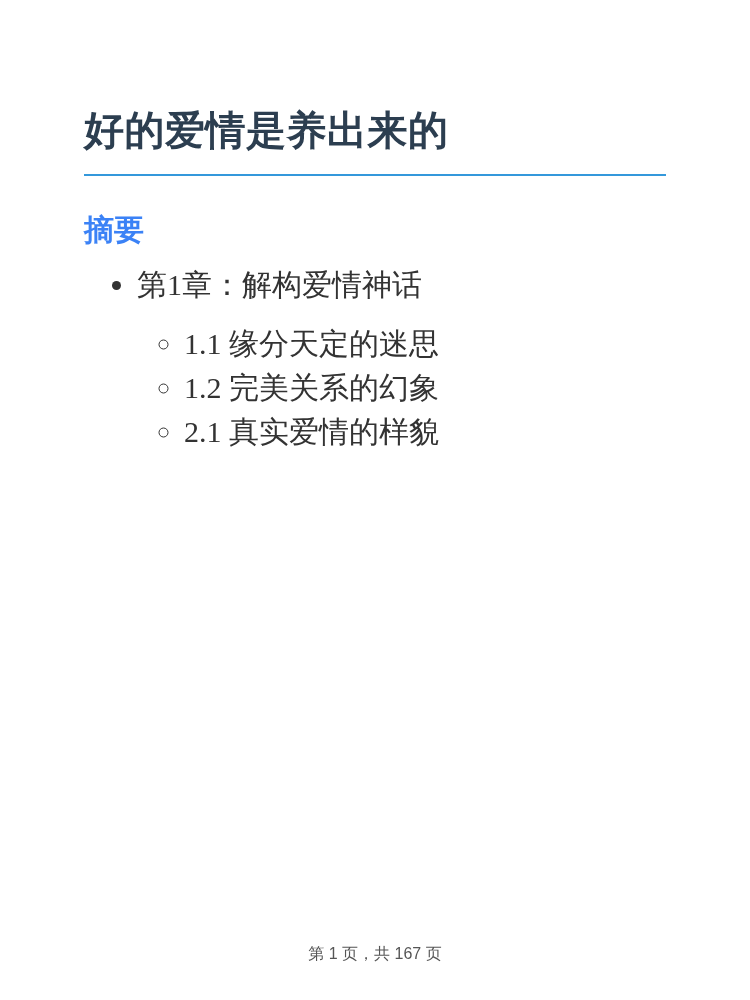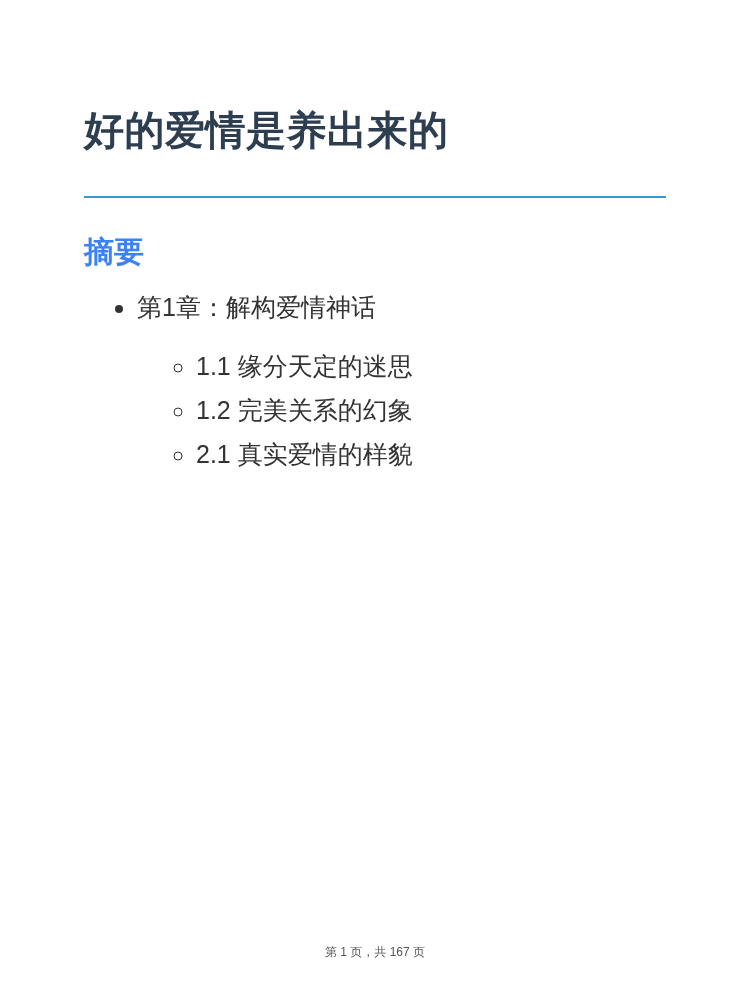--- a/index.html
+++ b/index.html
@@ -18,21 +18,21 @@
   }
   .content {
     padding: 104px 84px 0 84px;
   }
   h1.doc-title {
     margin: 0;
     font-size: 40px;
     line-height: 1.3;
     font-weight: bold;
     color: #2c3e50;
-    padding-bottom: 40px;
+    padding-bottom: 18px;
     border-bottom: 2px solid #3498db;
     letter-spacing: 0.5px;
   }
   h2.section-heading {
     margin: 36px 0 0 0;
     font-size: 30px;
     line-height: 1.2;
     font-weight: bold;
     color: #3b82f6;
   }
@@ -42,41 +42,42 @@
     line-height: 42px;
     color: #333333;
     text-align: left;
     word-break: normal;
   }
   ul.toc-list {
     margin: 16px 0 0 0;
     padding: 0 0 0 53px;
     list-style: disc;
     color: #333333;
-    font-size: 25px;
+    font-size: 30px;
     line-height: 42px;
+    font-family: Liberation Serif, serif;
   }
   ul.toc-list > li {
     margin: 0;
   }
   ul.toc-sublist {
     margin: 17px 0 0 0;
     padding: 0 0 0 47px;
     list-style: circle;
   }
   ul.toc-sublist > li {
-    margin: 0 0 2px 12px;
+    margin: 0 0 2px 0;
   }
   .page-footer {
     position: absolute;
     left: 0;
     right: 0;
     top: 944px;
     text-align: center;
-    font-size: 12px;
+    font-size: 16px;
     color: #555555;
   }
 </style>
 </head>
 <body>
 
 <div class="page">
   <div class="content">
     <h1 class="doc-title">好的爱情是养出来的</h1>
 

